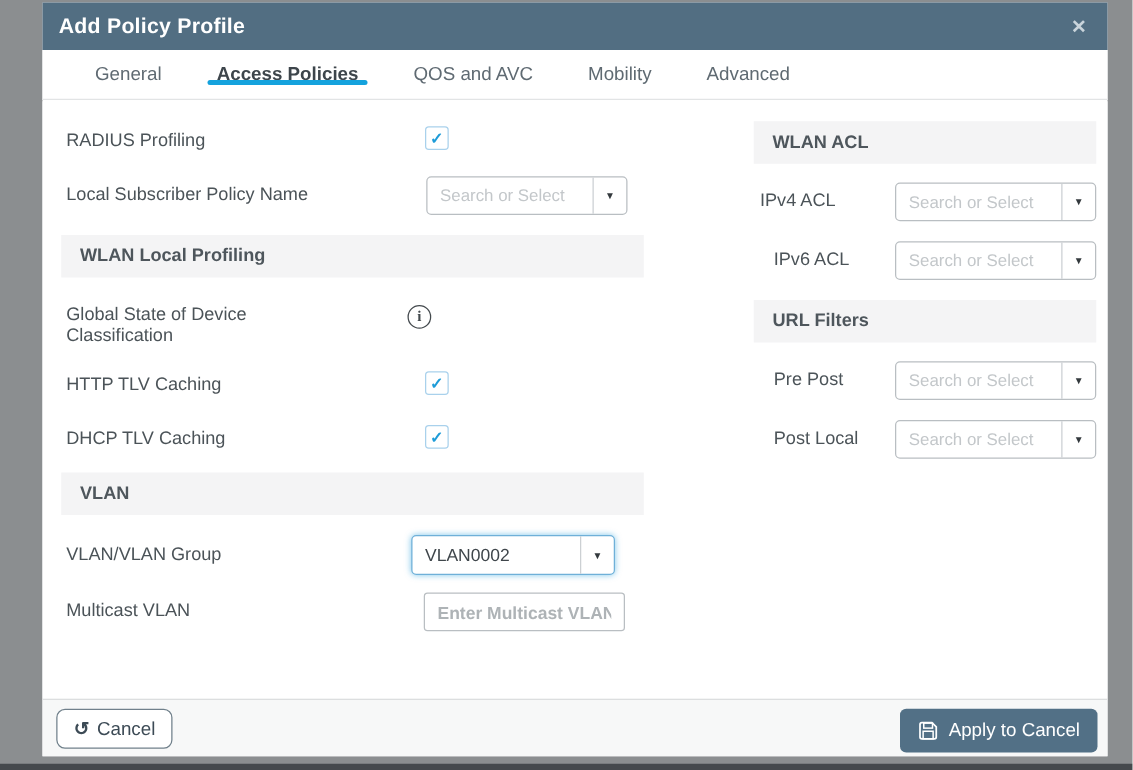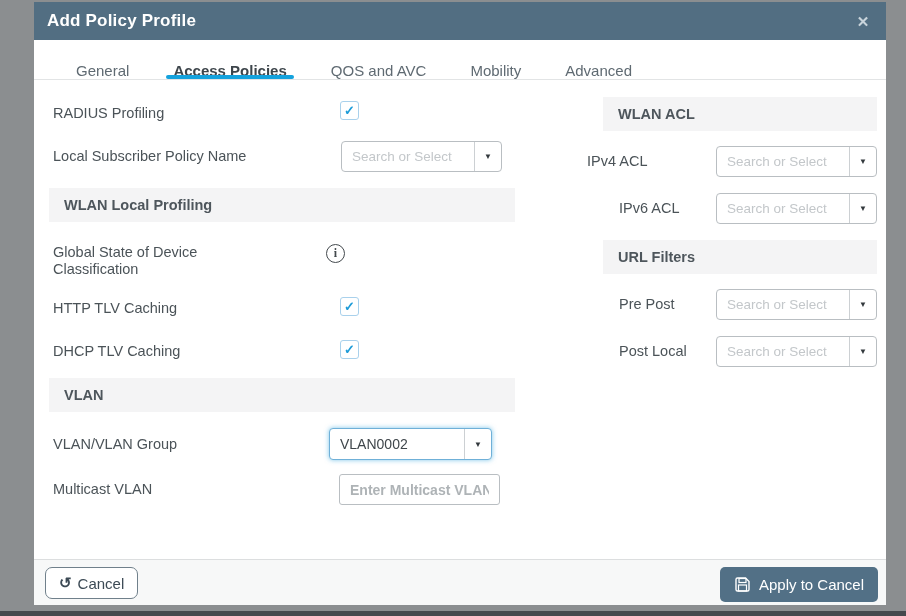--- a/index.html
+++ b/index.html
@@ -21,21 +21,21 @@
     background:#526e82; color:#ffffff; display:flex; align-items:center;
   }
   .titlebar .title { font-size:17px; font-weight:bold; padding-left:13px; letter-spacing:0.2px; }
   .close-btn {
     position:absolute; right:12px; top:9px; width:22px; height:22px;
     color:#c9d4db; font-size:15px; font-weight:bold; text-align:center; line-height:22px;
     cursor:pointer;
   }
   .tabbar {
     position:absolute; left:0; top:38px; right:0; height:40px;
-    display:flex; align-items:flex-end; padding-left:20px;
+    display:flex; align-items:center; padding-left:20px;
     border-bottom:1px solid #e2e4e5; background:#ffffff;
   }
   .tab {
     font-size:15px; color:#5f6a72; padding:0 7px; margin:0 15px;
     display:flex; align-items:center; position:relative; cursor:pointer;
   }
   .tab.active { color:#3d454b; font-weight:bold; }
   .tab.active::after {
     content:""; position:absolute; left:0; right:0; bottom:0; height:4px;
     background:#14a2dd; border-radius:3px;
@@ -166,21 +166,21 @@
         </span>
     </div>
 
     <span class="lbl" style="left:19px; top:400px;">Multicast VLAN</span>
     <input class="text-input" style="left: 305px; top: 393px;" placeholder="Enter Multicast VLAN">
 
     <div class="section-bar" style="left:569px; top:16px; width:274px;">
       <span>WLAN ACL</span>
     </div>
 
-    <span class="lbl" style="left:553px; top:72px;">IPv4 ACL</span>
+    <span class="lbl" style="left:574px; top:72px;">IPv4 ACL</span>
     <div class="select" style="left:682px; top:65px;">
       <input class="ph" placeholder="Search or Select" style="">
       <span class="arrow-box">
           <span class="arrow">▼</span>
         </span>
     </div>
 
     <span class="lbl" style="left:585px; top:119px;">IPv6 ACL</span>
     <div class="select" style="left:682px; top:112px;">
       <input class="ph" placeholder="Search or Select" style="">

